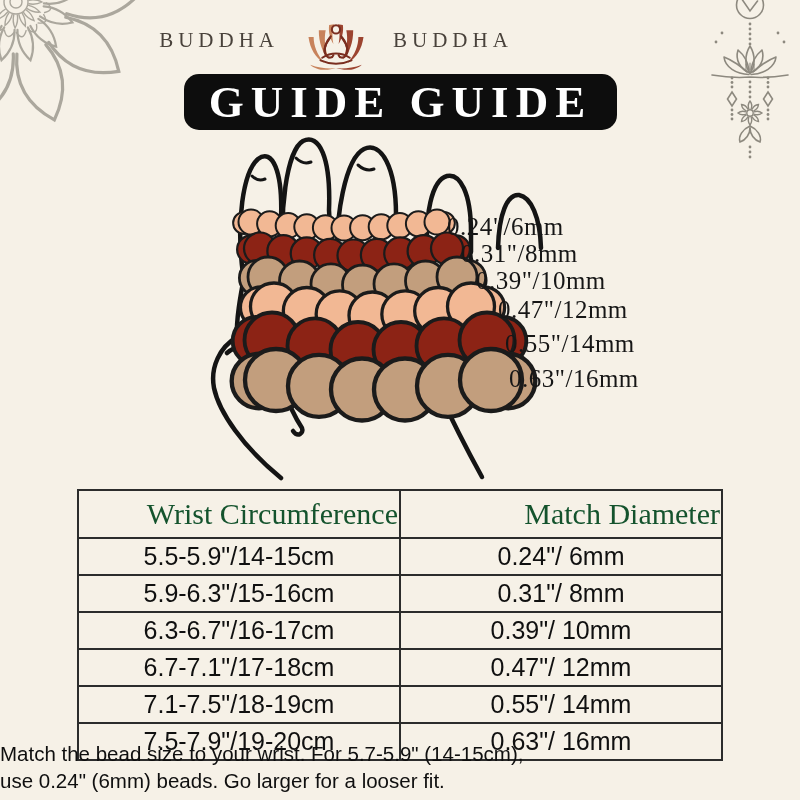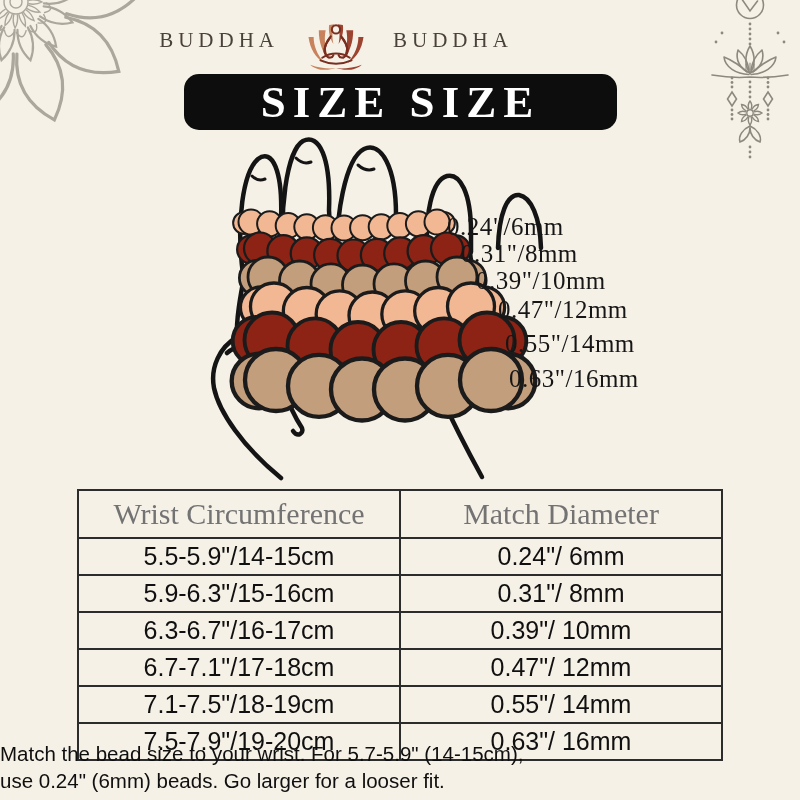--- a/index.html
+++ b/index.html
@@ -16,21 +16,21 @@
   .banner{position:absolute;left:184px;top:74px;width:433px;height:56px;background:#0d0d0d;
           border-radius:15px;display:flex;align-items:center;justify-content:center;}
   .banner span{font-family:"Liberation Serif",serif;font-weight:bold;font-size:45px;
                letter-spacing:7px;color:#ffffff;white-space:nowrap;}
   #hand-beads{position:absolute;left:0;top:0;width:800px;height:800px;}
   .bead-label{position:absolute;font-family:"Liberation Serif",serif;font-size:25px;
               color:#161616;white-space:nowrap;letter-spacing:0.5px;}
   table.size-table{position:absolute;left:77px;top:489px;width:646px;border-collapse:collapse;
                    table-layout:fixed;}
   table.size-table th{border:2px solid #2c2c2c;height:44px;font-family:"Liberation Serif",serif;
-                      font-weight:normal;font-size:30px;color:#737373;text-align:center;}
+                      font-weight:normal;font-size:30px;color:#14532d;text-align:right;}
   table.size-table td{border:2px solid #2c2c2c;height:33px;font-family:"Liberation Sans",sans-serif;
                       font-size:25px;color:#101010;text-align:center;}
   .footer-note{position:absolute;left:0;top:741px;width:788px;text-align:left;
                font-size:20.5px;line-height:1.3;color:#0f0f0f;}
 </style>
 </head>
 <body>
 
 <div class="stage">
 
@@ -144,21 +144,21 @@
         <path d="M 43 25 C 37 33, 35 41, 39 46 C 42 49, 46 48, 47 45"></path>
         <path d="M 57 25 C 63 33, 65 41, 61 46 C 58 49, 54 48, 53 45"></path>
         <path d="M 34 48 C 40 44, 46 43, 50 43 C 54 43, 60 44, 66 48"></path>
         <path d="M 32 51 Q 50 59 68 51"></path>
       </g>
     </svg>
     <span class="brand-text">BUDDHA</span>
   </div>
 
   <div class="banner">
-    <span>SIZE SIZE</span>
+    <span>GUIDE GUIDE</span>
   </div>
 
   <svg id="hand-beads" viewBox="0 0 800 800">
     <g stroke="#141414" stroke-width="4.5" fill="none" stroke-linecap="round" stroke-linejoin="round">
       <path d="M 498 248 C 499 214, 507 194, 519 195 C 531 197, 540 217, 541 248" fill="#f6f1e7"></path>
       <path d="M 428 260 C 424 214, 432 180, 447 176 C 460 173, 471 193, 471 232 L 471 252" fill="#f6f1e7"></path>
       <path d="M 338 268 C 334 216, 346 158, 364 149 C 381 141, 396 167, 396 215 L 398 266" fill="#f6f1e7"></path>
       <path d="M 358 165 Q 366 172 374 169" stroke-width="3"></path>
       <path d="M 285 268 C 278 212, 287 150, 303 141 C 319 133, 331 157, 329 210 L 332 266" fill="#f6f1e7"></path>
       <path d="M 296 158 Q 303 165 311 162" stroke-width="3"></path>

